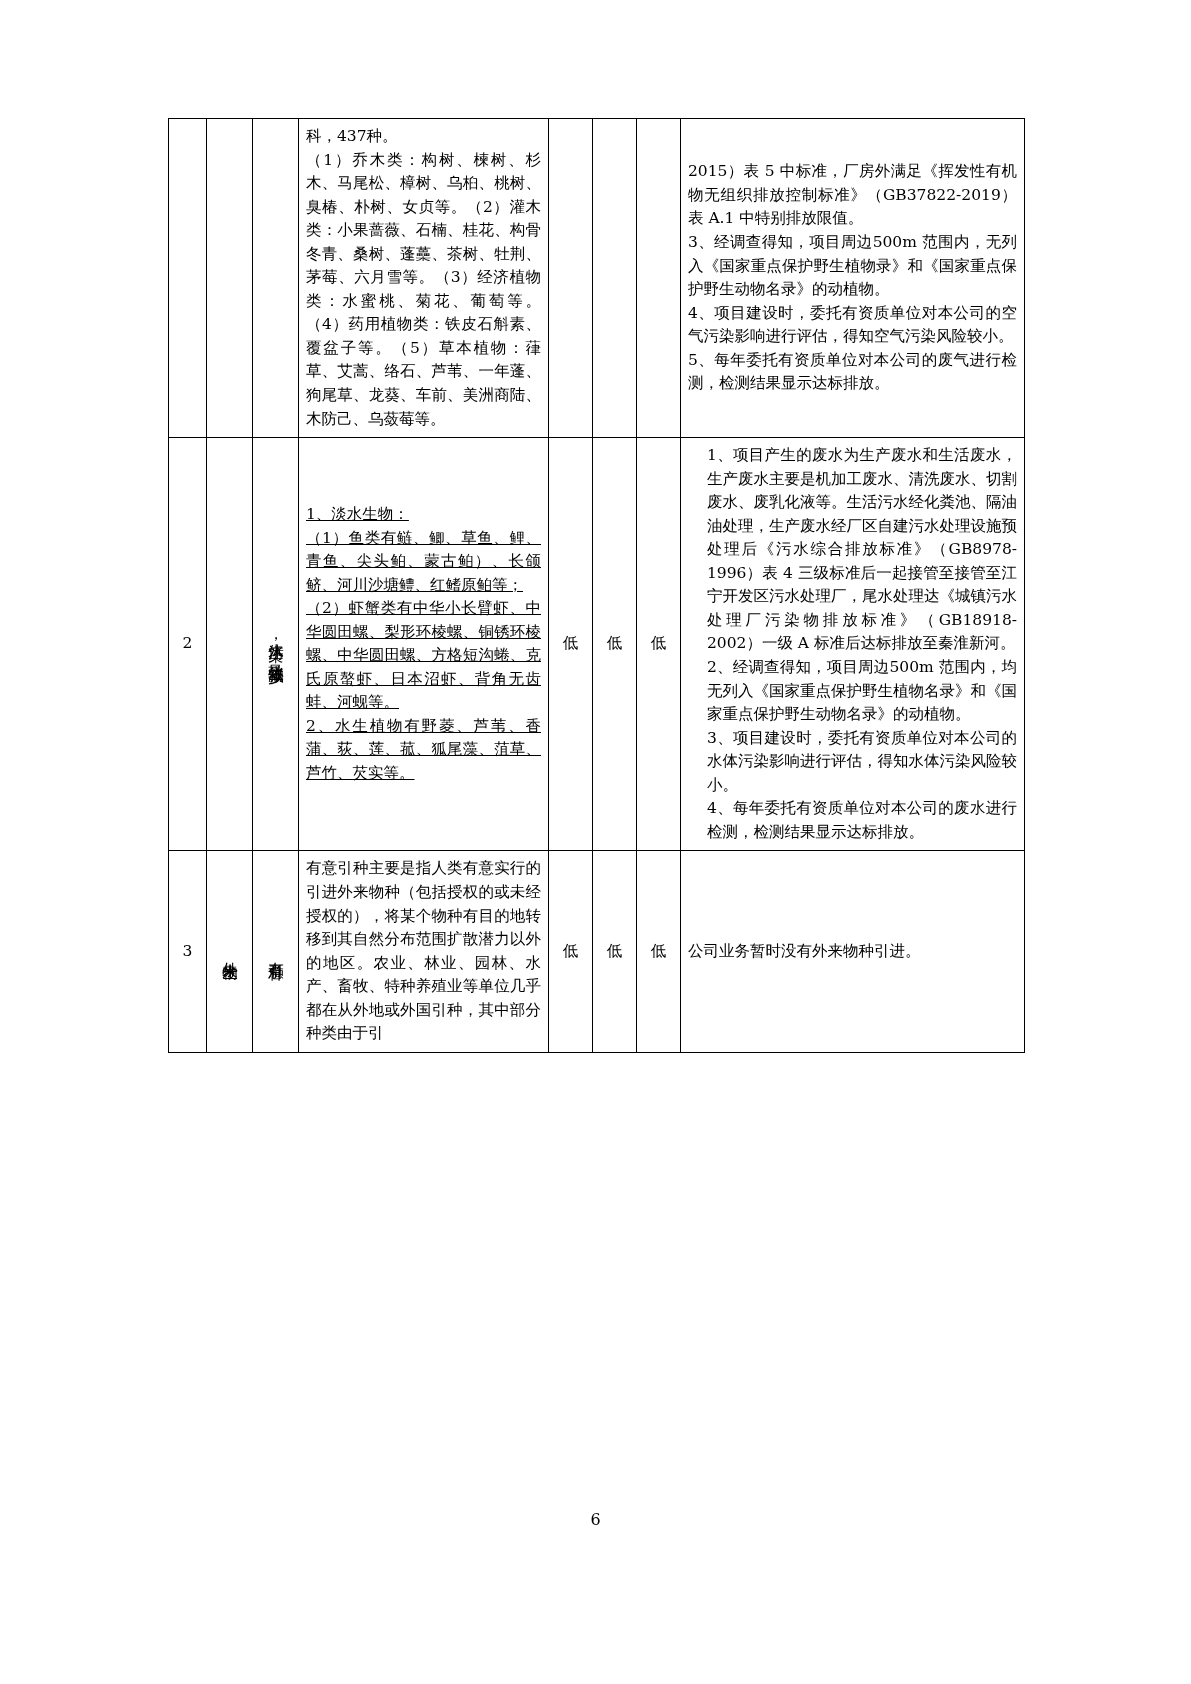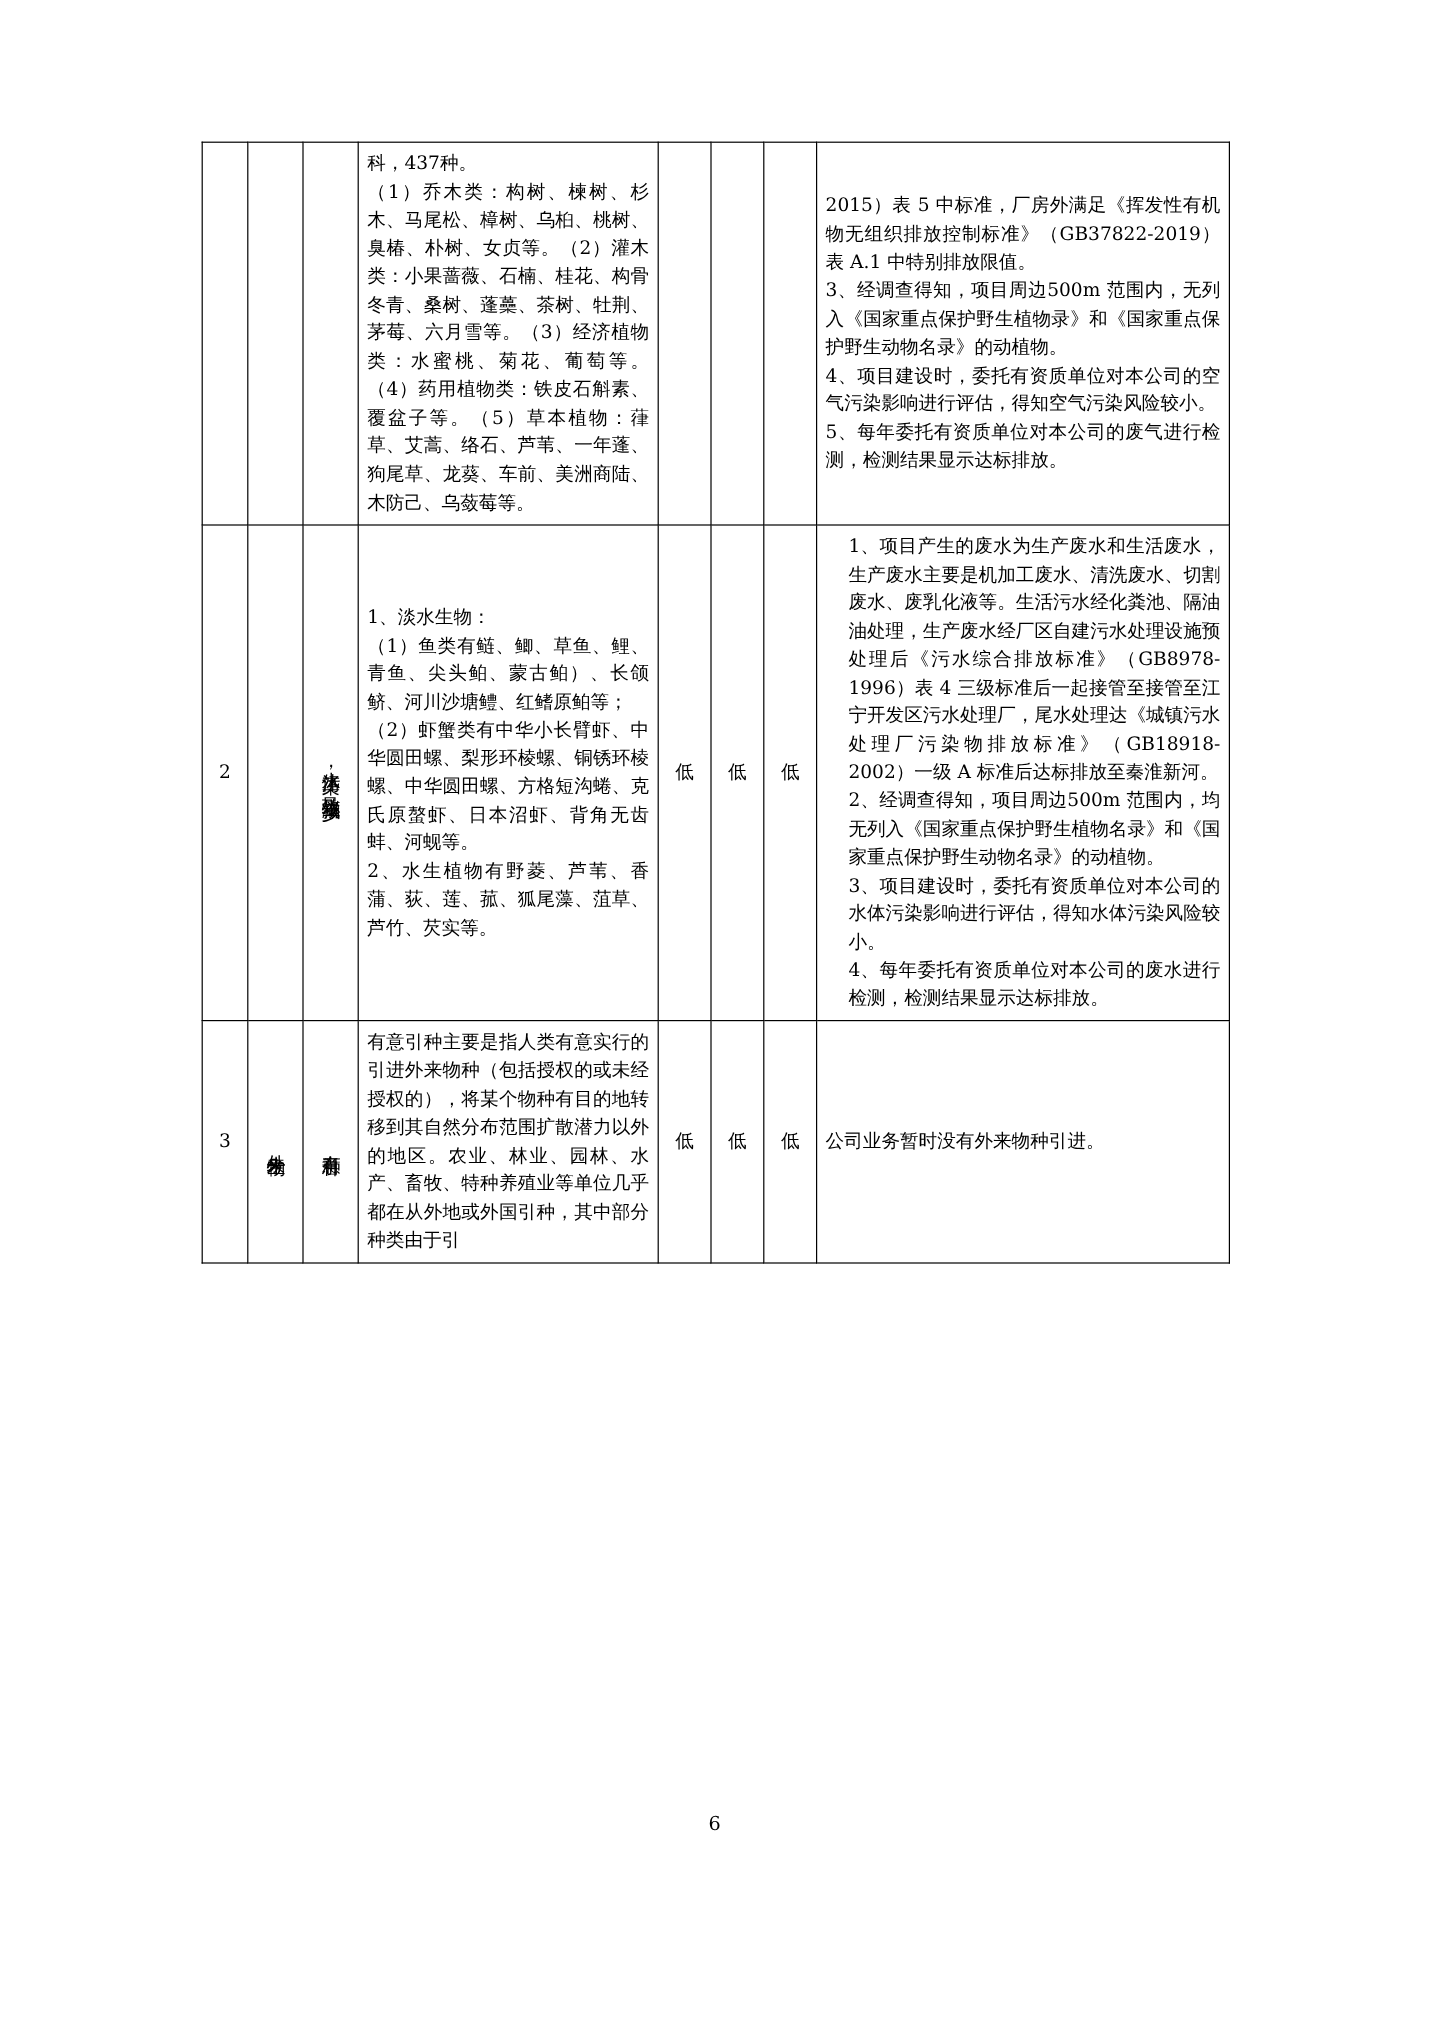--- a/index.html
+++ b/index.html
@@ -142,21 +142,21 @@
         <td class="cell-center">
           <div class="vert-wrap">
               <span class="vert"></span>
             </div>
         </td>
         <td class="cell-center">
           <div class="vert-wrap">
               <span class="vert-multi">水体污染，导致生物减少</span>
             </div>
         </td>
-        <td class="cell-just" style="white-space: pre-wrap;">1、淡水生物：
+        <td class="cell-just" style="white-space: pre-wrap; text-decoration: underline;">1、淡水生物：
 （1）鱼类有鲢、鲫、草鱼、鲤、青鱼、尖头鲌、蒙古鲌）、长颌鲚、河川沙塘鳢、红鳍原鲌等；
 （2）虾蟹类有中华小长臂虾、中华圆田螺、梨形环棱螺、铜锈环棱螺、中华圆田螺、方格短沟蜷、克氏原螯虾、日本沼虾、背角无齿蚌、河蚬等。
 2、水生植物有野菱、芦苇、香蒲、荻、莲、菰、狐尾藻、菹草、芦竹、芡实等。</td>
         <td class="cell-center">低</td>
         <td class="cell-center">低</td>
         <td class="cell-center">低</td>
         <td class="top-cell desc-block" style="white-space: pre-wrap; padding-left: 26px;">1、项目产生的废水为生产废水和生活废水，生产废水主要是机加工废水、清洗废水、切割废水、废乳化液等。生活污水经化粪池、隔油油处理，生产废水经厂区自建污水处理设施预处理后《污水综合排放标准》（GB8978-1996）表 4 三级标准后一起接管至接管至江宁开发区污水处理厂，尾水处理达《城镇污水处理厂污染物排放标准》（GB18918-2002）一级 A 标准后达标排放至秦淮新河。
 2、经调查得知，项目周边500m 范围内，均无列入《国家重点保护野生植物名录》和《国家重点保护野生动物名录》的动植物。
 3、项目建设时，委托有资质单位对本公司的水体污染影响进行评估，得知水体污染风险较小。
 4、每年委托有资质单位对本公司的废水进行检测，检测结果显示达标排放。</td>

